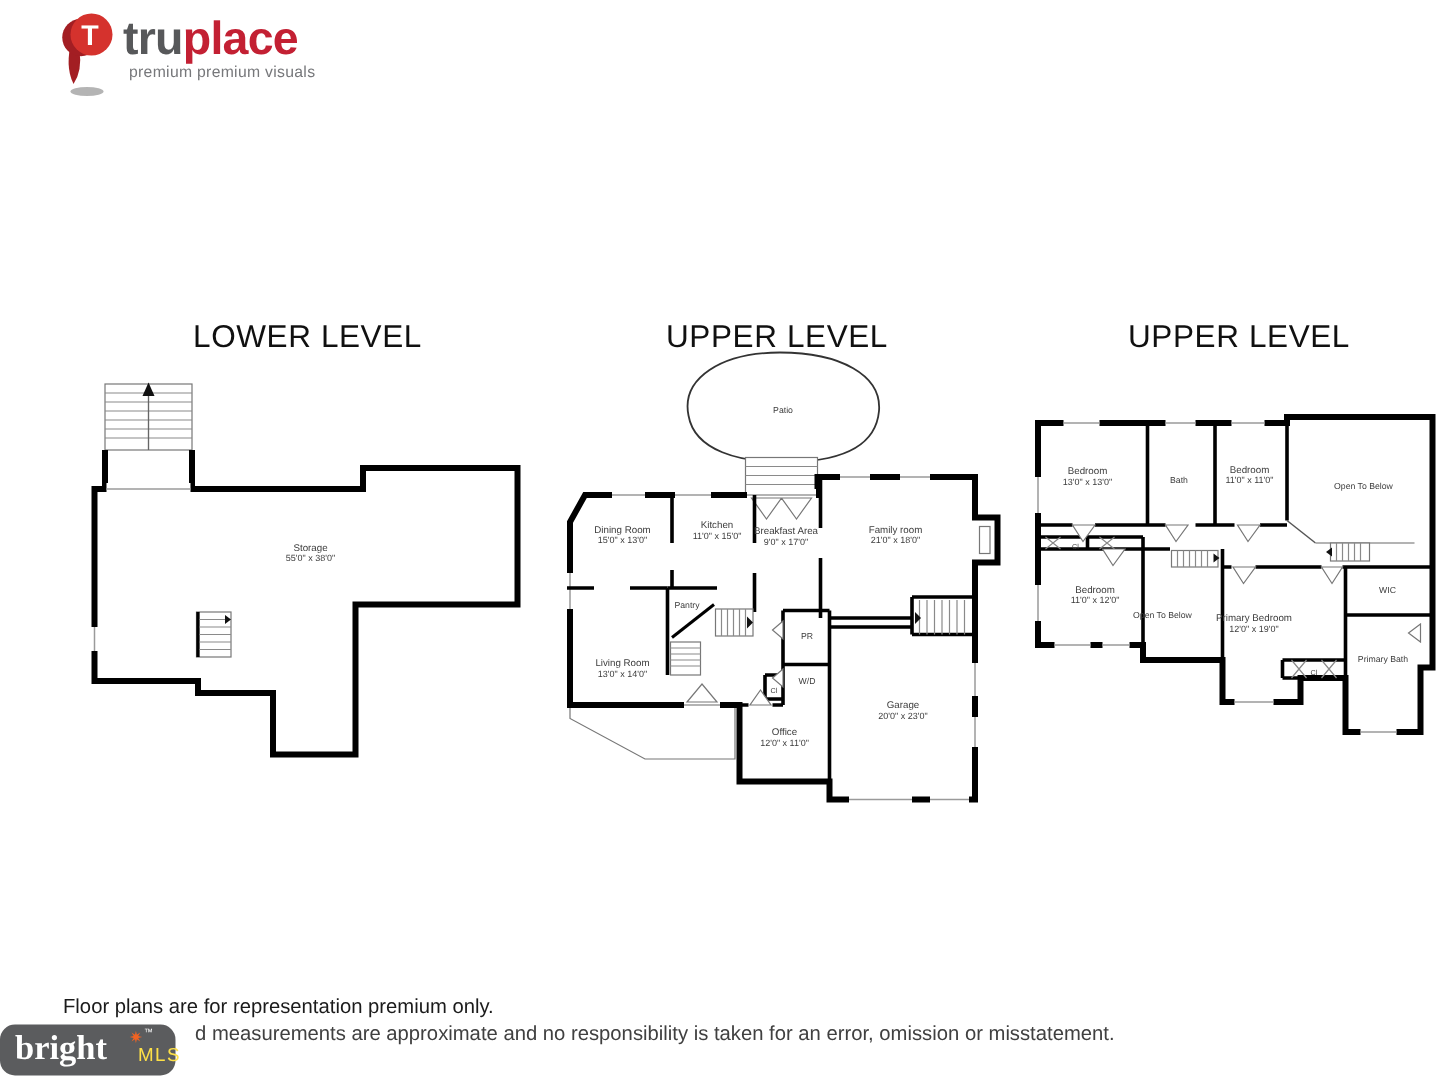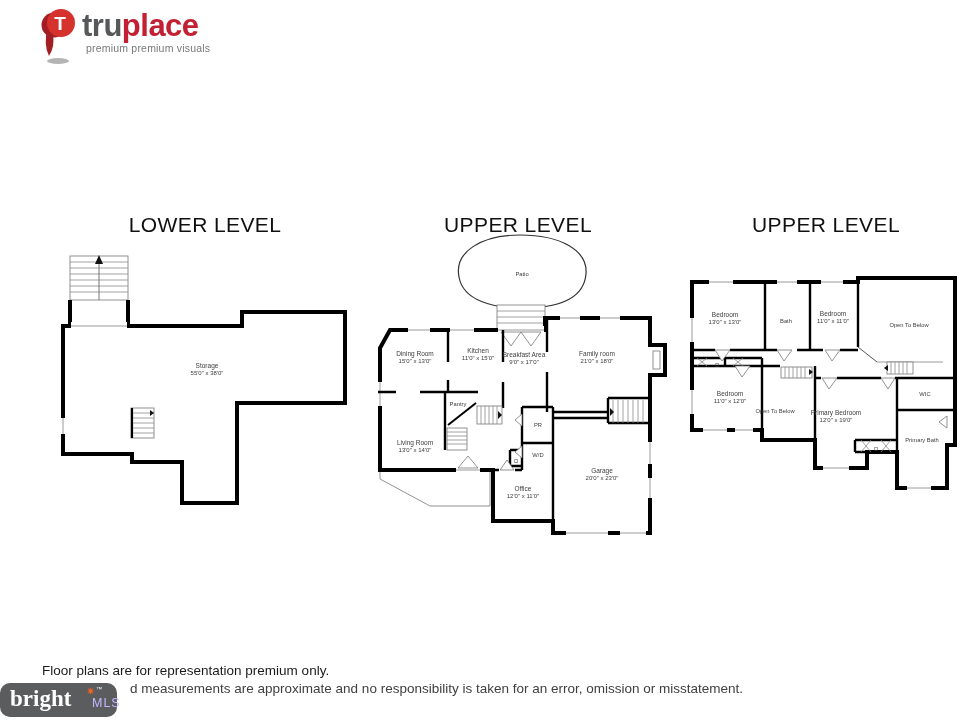--- a/index.html
+++ b/index.html
@@ -27,21 +27,21 @@
   .room-small{font-size:5.8px;}
   .room-tiny{font-size:4.8px;}
   
   .disc1{position:absolute;left:42px;top:663px;font-size:13.5px;color:#1b1b1b;}
   .disc2{position:absolute;left:130px;top:681px;font-size:13.5px;color:#404040;}
   .mls-logo{position:absolute;left:0;top:683px;width:117px;height:34px;background:#5b5c5e;border-radius:10px;}
   .mls-word{position:absolute;left:10px;top:3px;color:#ffffff;font-size:23px;font-weight:bold;
     font-family:"Liberation Serif", serif;letter-spacing:0px;}
   .mls-star{position:absolute;left:86px;top:2px;color:#f26322;font-size:11px;}
   .mls-tm{position:absolute;left:96px;top:3px;color:#ffffff;font-size:6px;}
-  .mls-suffix{position:absolute;left:92px;top:13px;color:#c4b5fd;font-size:12.5px;letter-spacing:1px;}
+  .mls-suffix{position:absolute;left:92px;top:13px;color:#fde047;font-size:12.5px;letter-spacing:1px;}
   
   .wx{stroke:#000;stroke-width:4;fill:#fff;}
   .wi{stroke:#000;stroke-width:2.4;fill:none;}
   .thin{stroke:#9a9a9a;stroke-width:1;fill:none;}
   .thind{stroke:#777;stroke-width:0.8;fill:#fff;}
   .tread{stroke:#8a8a8a;stroke-width:0.8;fill:none;}
   .white{fill:#fff;stroke:none;}
 </style>
 </head>
 <body>

